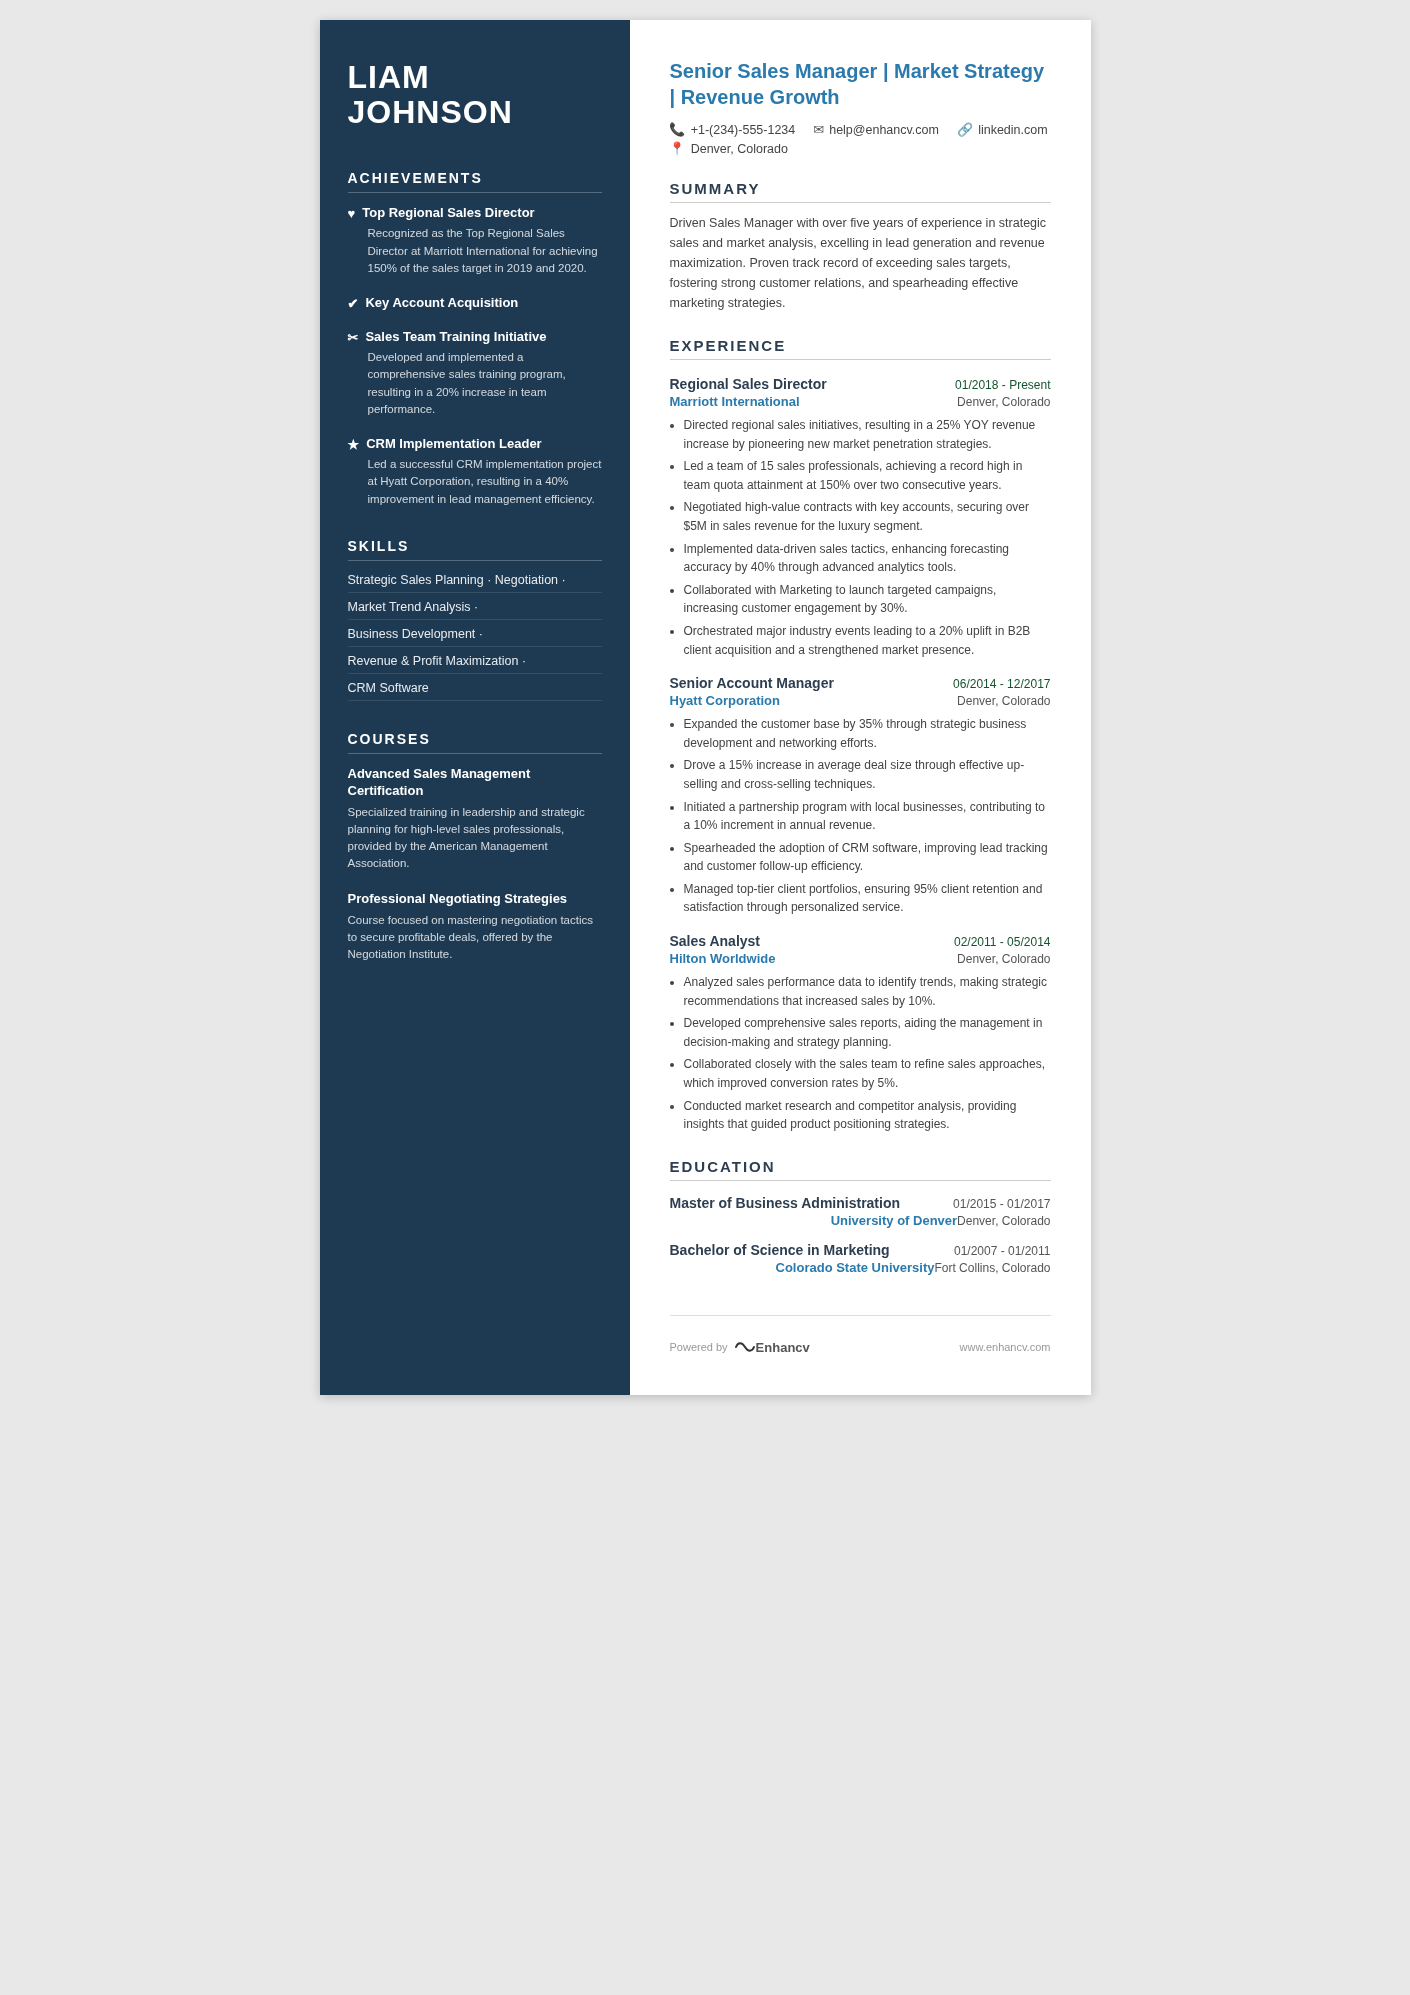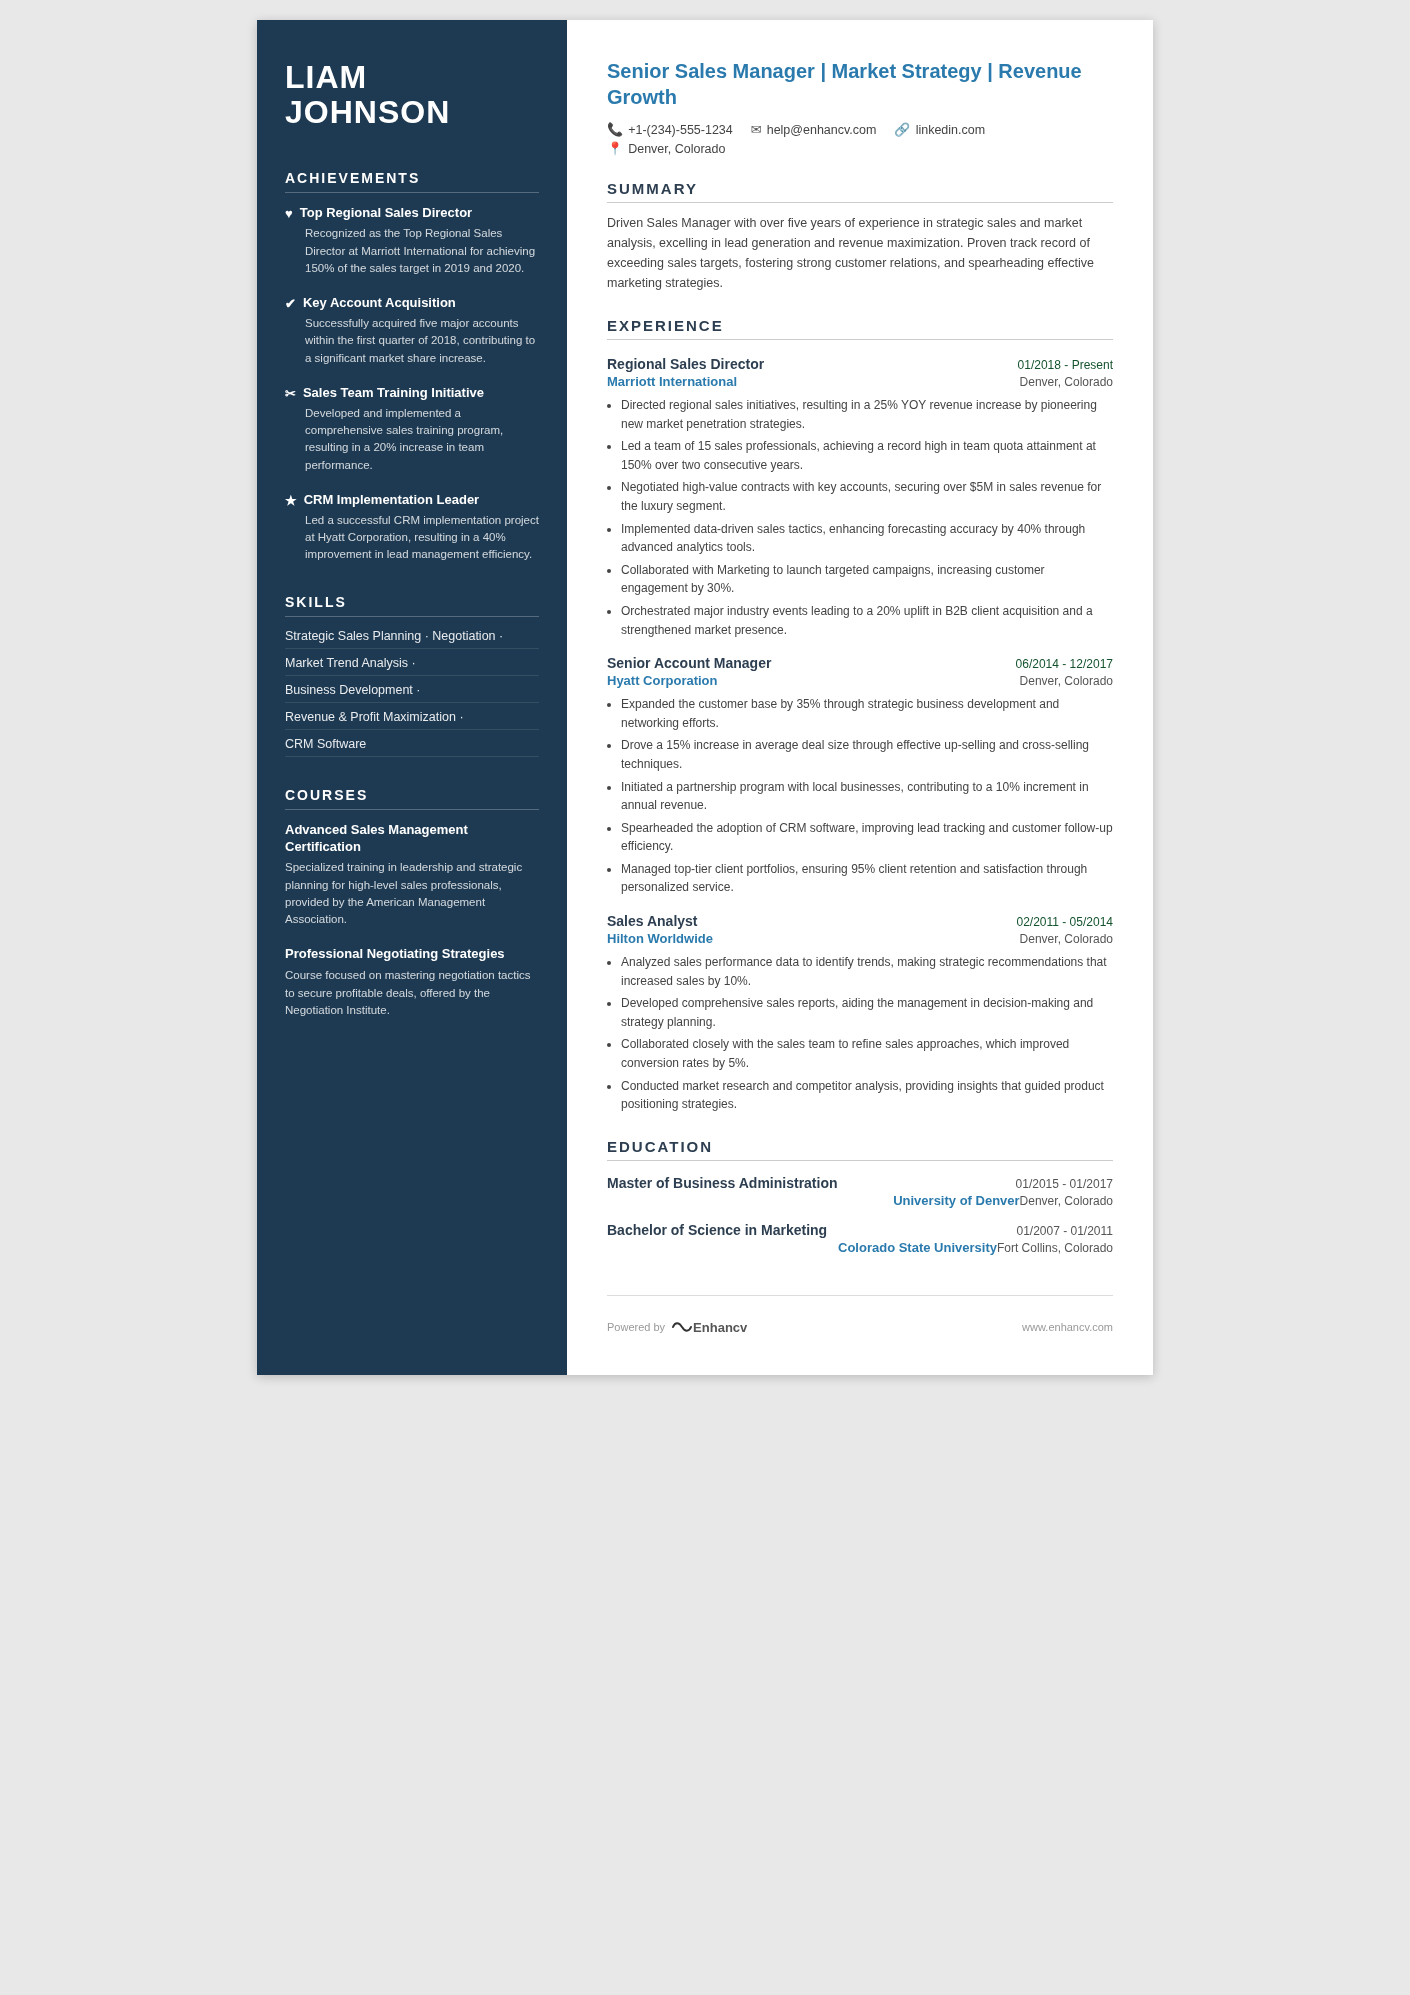--- a/index.html
+++ b/index.html
@@ -4,21 +4,21 @@
   <style>
     * { margin: 0; padding: 0; box-sizing: border-box; }
     body {
       font-family: 'Arial', sans-serif;
       background: #e8e8e8;
       display: flex;
       justify-content: center;
       padding: 20px;
     }
     .resume {
-      width: 896px;
+      width: 771px;
       background: #fff;
       display: flex;
       flex-direction: row;
       min-height: 1330px;
       box-shadow: 0 2px 10px rgba(0,0,0,0.2);
     }
     
     .sidebar {
       width: 310px;
       background: #1e3a52;
@@ -265,21 +265,20 @@
             <span>Top Regional Sales Director</span>
           </div>
           <div class="achievement-desc">Recognized as the Top Regional Sales Director at Marriott International for achieving 150% of the sales target in 2019 and 2020.</div>
         </div>
 
         <div class="achievement-item">
           <div class="achievement-title">
             <span class="achievement-icon">✔</span>
             <span>Key Account Acquisition</span>
           </div>
-          <div class="achievement-desc">Successfully acquired five major accounts within the first quarter of 2018, contributing to a significant market share increase.</div>
         </div>
 
         <div class="achievement-item">
           <div class="achievement-title">
             <span class="achievement-icon">✂</span>
             <span>Sales Team Training Initiative</span>
           </div>
           <div class="achievement-desc">Developed and implemented a comprehensive sales training program, resulting in a 20% increase in team performance.</div>
         </div>
 

